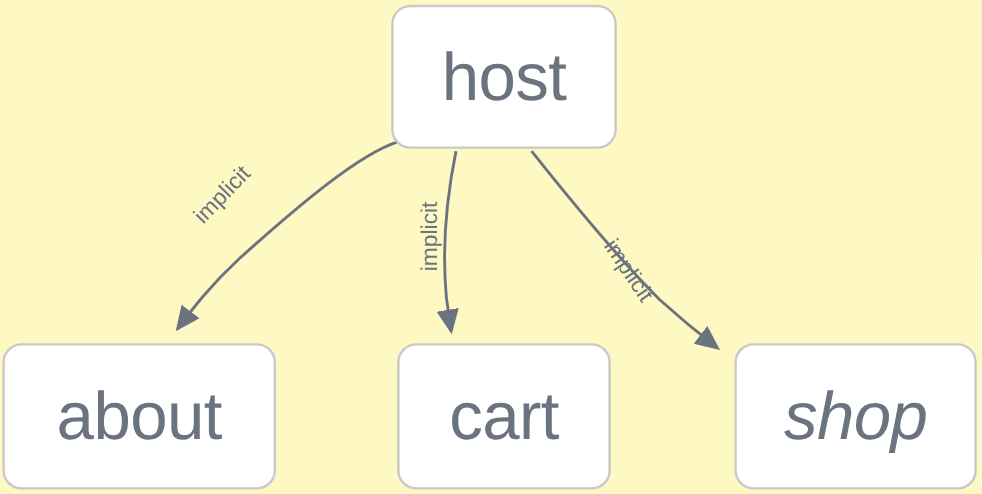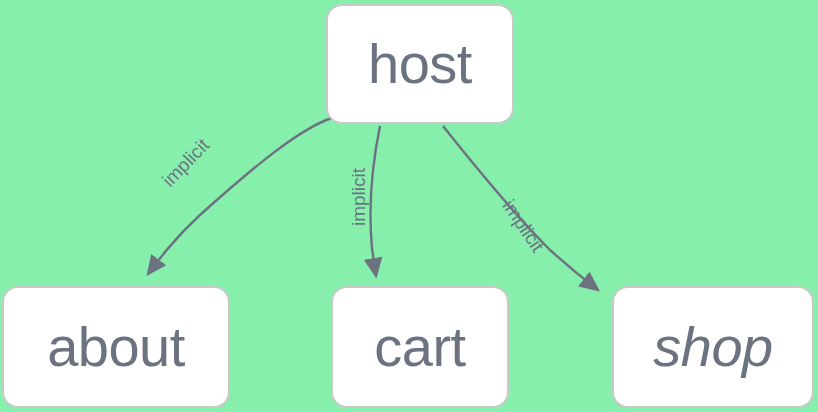--- a/index.html
+++ b/index.html
@@ -7,21 +7,21 @@
     padding: 0;
     background: #ffffff;
   }
   body {
     font-family: "Liberation Sans", sans-serif;
   }
   #canvas {
     position: relative;
     width: 818px;
     height: 412px;
-    background: #86efac;
+    background: #fef9c3;
     overflow: hidden;
   }
   #graph-svg {
     position: absolute;
     left: 0;
     top: 0;
     width: 818px;
     height: 412px;
   }
   .node-box {

